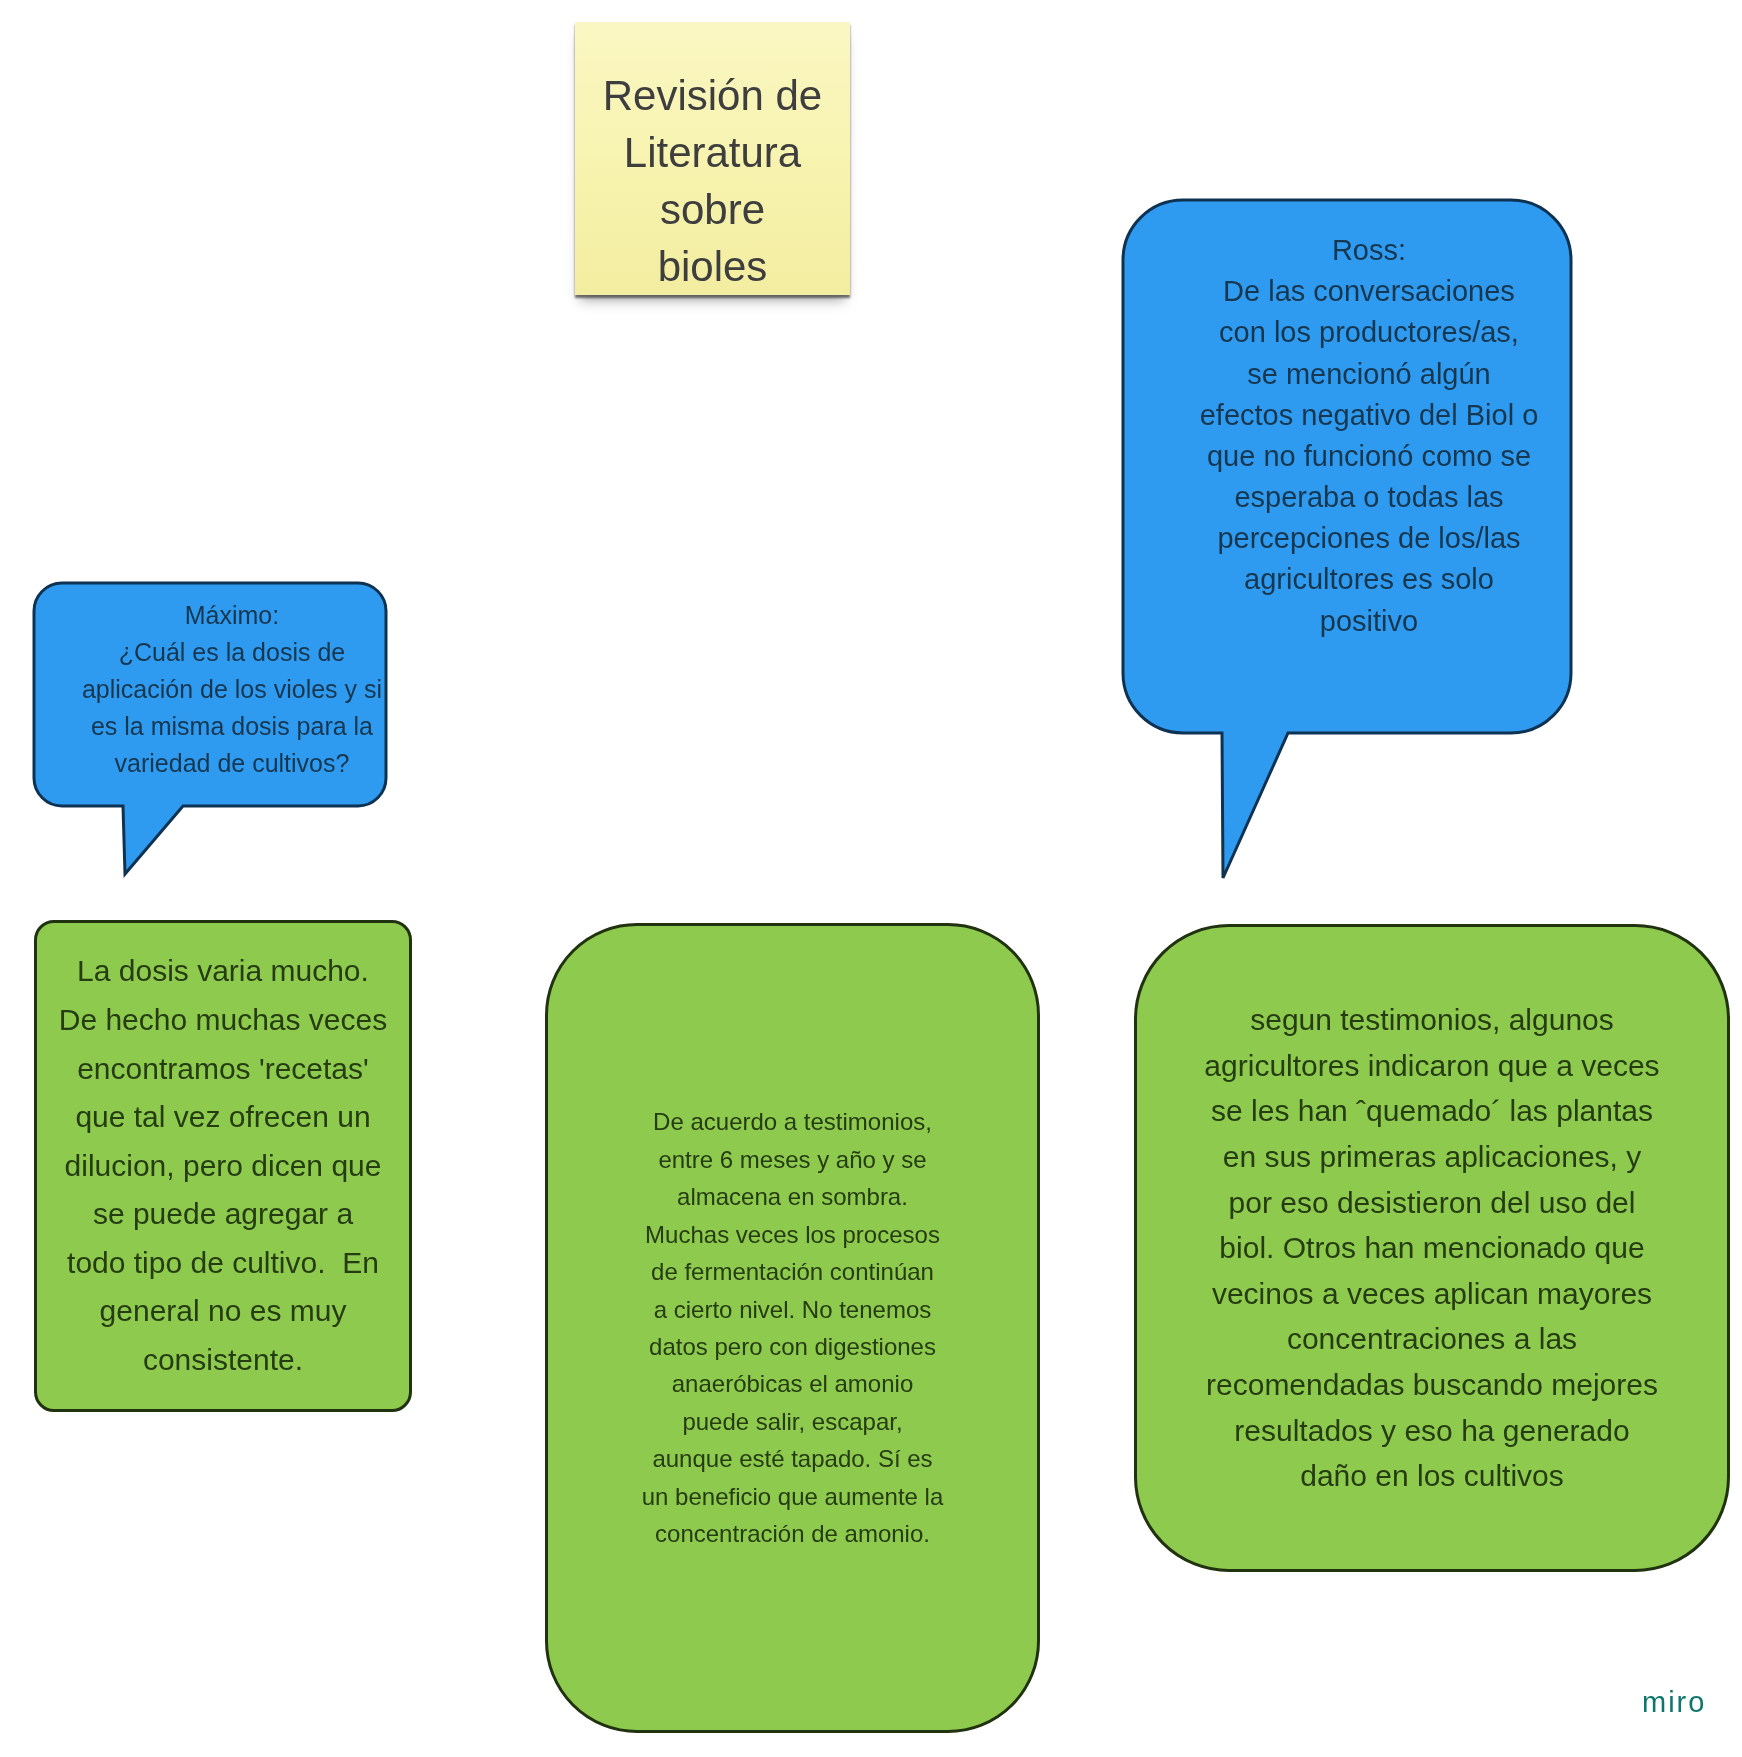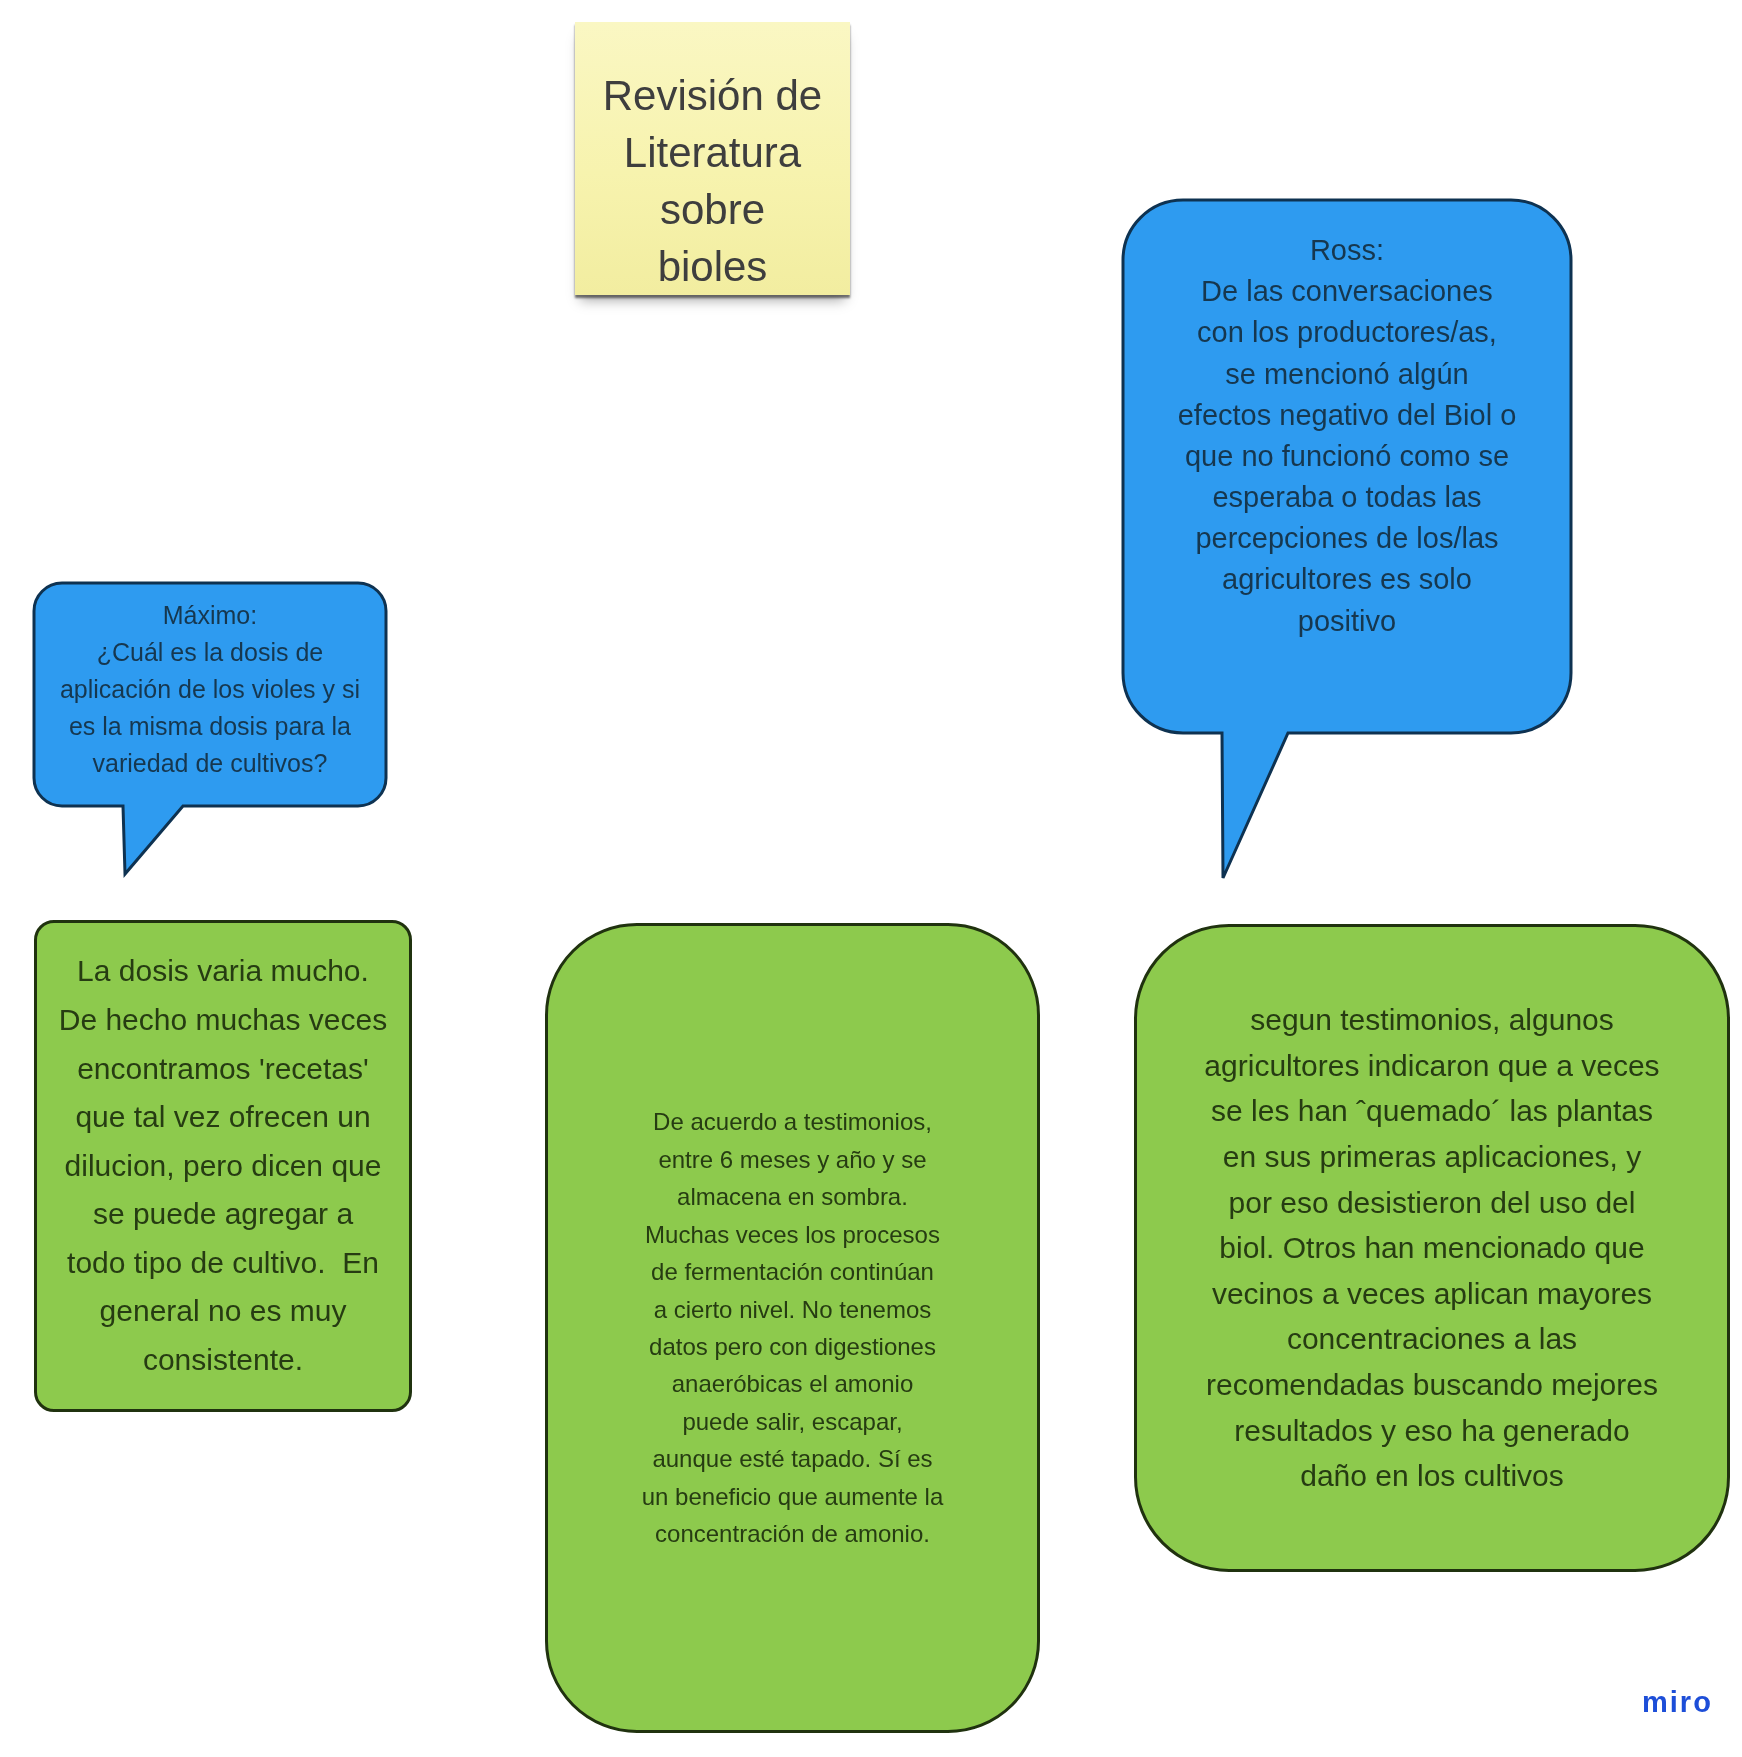--- a/index.html
+++ b/index.html
@@ -15,21 +15,21 @@
     position:absolute;
     display:flex;align-items:center;justify-content:center;
     background:linear-gradient(180deg,#faf7c3 0%,#f7f3ae 55%,#f2eda0 100%);
     box-shadow:0 3px 2px rgba(70,70,70,0.75), 0 10px 12px -5px rgba(0,0,0,0.35);
   }
   .sticky .txt{
     font-size:42px;line-height:1.36;color:#3e3e3e;
     text-align:center;white-space:pre;
   }
   
-  .bubble{position:absolute;}
+  .bubble{position:absolute;padding-left:44px;}
   .bubble svg{position:absolute;left:-4px;top:-4px;overflow:visible;}
   .bubble svg path{fill:#2e9bf0;stroke:#0e3251;stroke-width:3px;}
   .bubble .content{
     position:absolute;left:0;top:0;width:100%;
     display:flex;flex-direction:column;align-items:center;
     color:#16374f;text-align:center;white-space:pre;
   }
   .bubble .content .author{white-space:pre;}
   .bubble .content .body{white-space:pre;}
   
@@ -39,22 +39,22 @@
     display:flex;align-items:center;justify-content:center;
     box-sizing:border-box;
   }
   .card .txt{
     color:#263c12;text-align:center;white-space:pre;
     font-size:30px;line-height:1.56;
   }
   
   .watermark{
     position:absolute;
-    font-size:29px;font-weight:700;letter-spacing:2px;
-    color:#1d4ed8;
+    font-size:29px;font-weight:400;letter-spacing:2px;
+    color:#0f766e;
   }
 </style>
 </head>
 <body>
 
 <div class="board">
 
   <div class="sticky" style="left:575px;top:22px;width:275px;height:273px;align-items:flex-end;">
     <div class="txt">Revisión de
 Literatura

